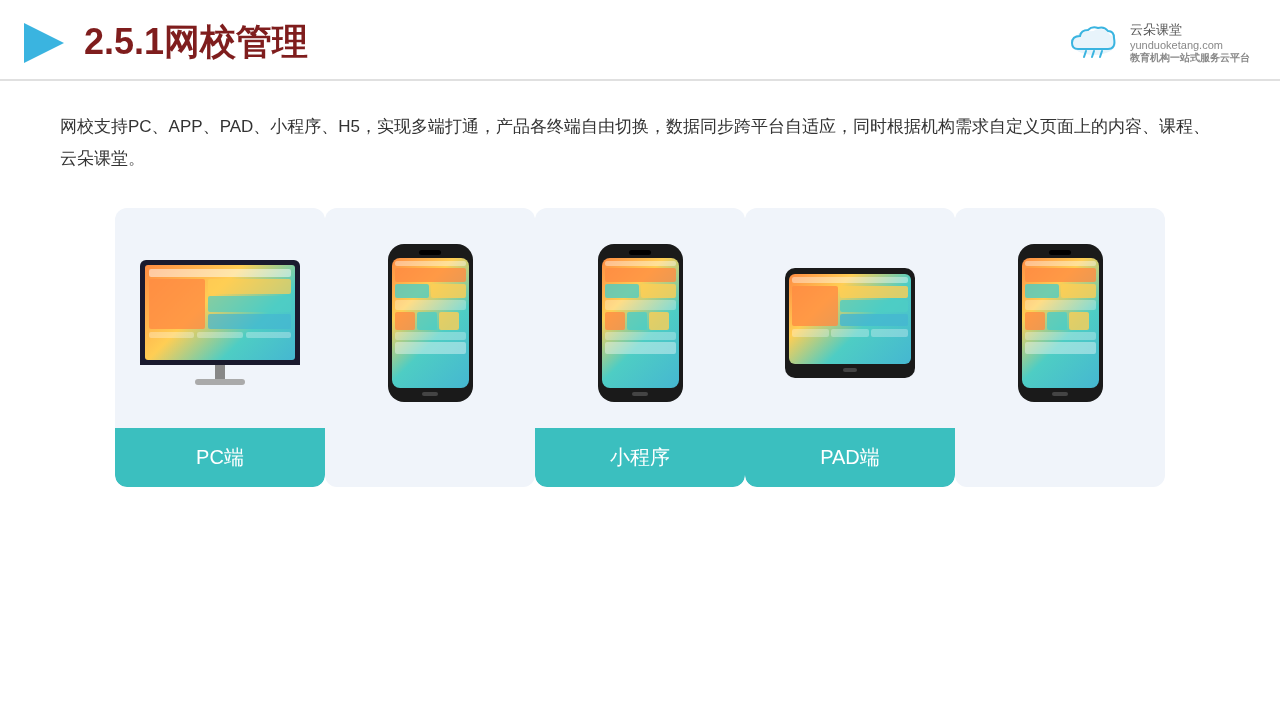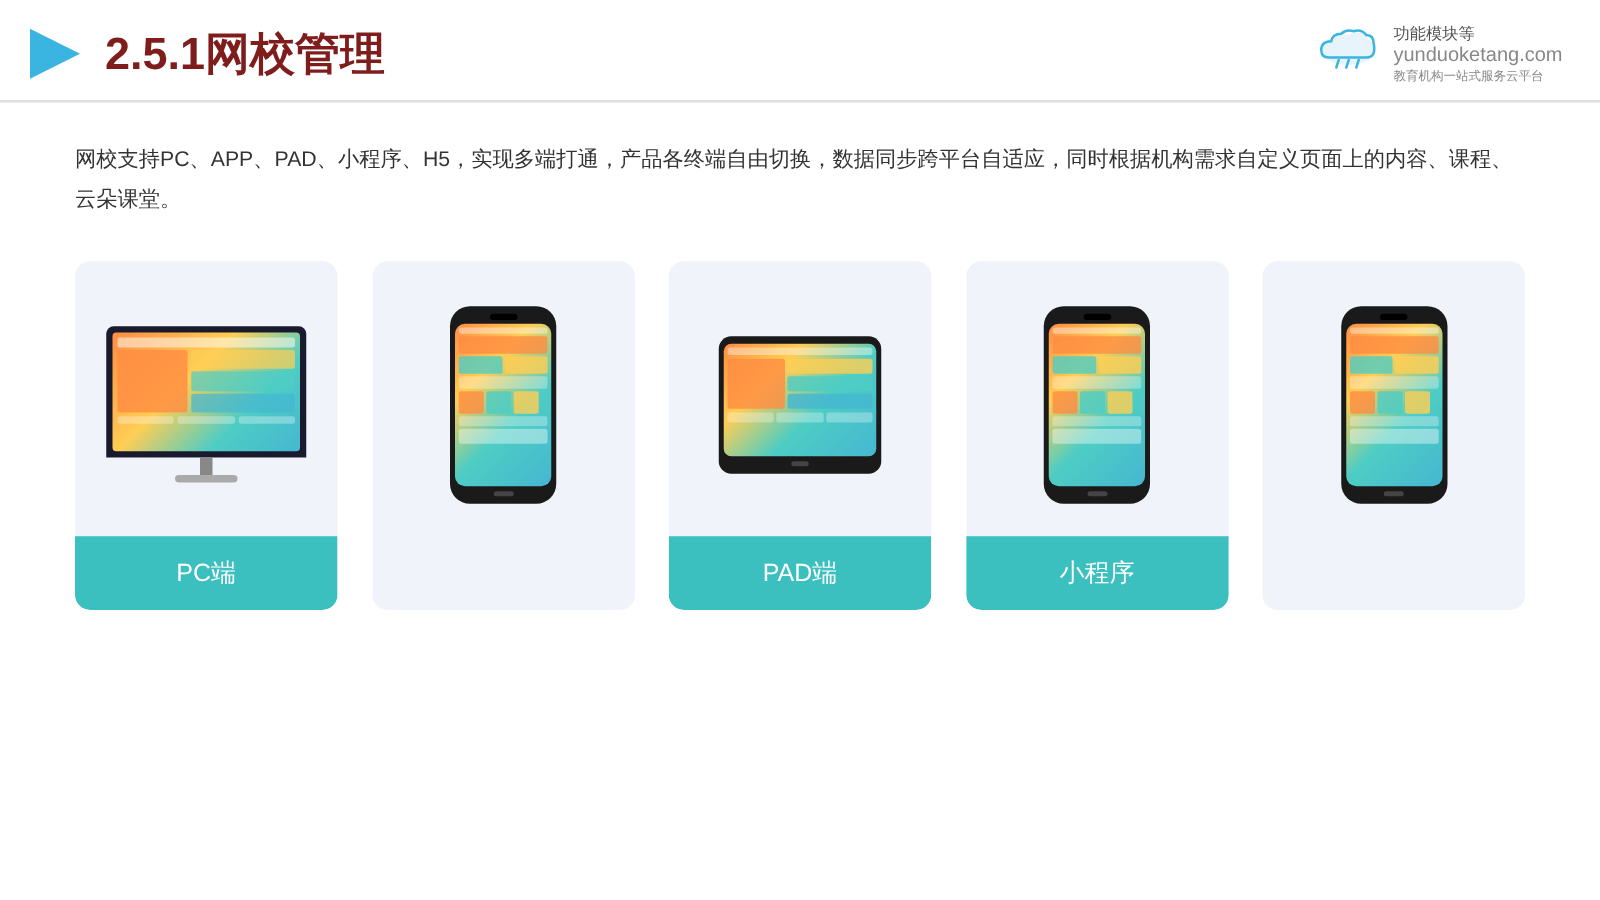--- a/index.html
+++ b/index.html
@@ -42,22 +42,21 @@
     .description {
       font-size: 17px;
       color: #333;
       line-height: 1.9;
       margin-bottom: 32px;
     }
 
     
     .cards-row {
       display: flex;
-      gap: 18px;
-      justify-content: space-between;
+      justify-content: center;
     }
     .card {
       background: #f0f4fa;
       border-radius: 12px;
       width: 210px;
       display: flex;
       flex-direction: column;
       align-items: center;
       overflow: hidden;
       flex-shrink: 0;
@@ -226,26 +225,27 @@
       flex-direction: column;
       font-size: 10px;
       color: #666;
     }
     .logo-brand {
       font-size: 13px;
       color: #555;
       font-weight: 500;
     }
     .logo-url {
-      font-size: 16px;
+      font-size: 11px;
       color: #888;
     }
     .logo-tagline {
       font-size: 10px;
       color: #888;
+      font-weight: bold;
     }
   </style>
 </head>
 <body>
 
 <div class="header">
   <div class="header-left">
 
     <svg class="play-icon" viewBox="0 0 48 48" fill="none" xmlns="http://www.w3.org/2000/svg">
       <polygon points="4,4 44,24 4,44" fill="#3ab4e0"></polygon>
@@ -260,21 +260,21 @@
       <ellipse cx="20" cy="18" rx="10" ry="8" fill="#e8f4fb"></ellipse>
       <ellipse cx="34" cy="16" rx="10" ry="8" fill="#e8f4fb"></ellipse>
 
       <path d="M12 28 Q6 28 6 22 Q6 15 14 15 Q15 9 22 9 Q26 5 32 7 Q38 5 42 10 Q48 10 48 17 Q50 28 42 28 Z" fill="none" stroke="#3ab4e0" stroke-width="2"></path>
 
       <line x1="20" y1="30" x2="18" y2="36" stroke="#3ab4e0" stroke-width="2" stroke-linecap="round"></line>
       <line x1="28" y1="30" x2="26" y2="36" stroke="#3ab4e0" stroke-width="2" stroke-linecap="round"></line>
       <line x1="36" y1="30" x2="34" y2="36" stroke="#3ab4e0" stroke-width="2" stroke-linecap="round"></line>
     </svg>
     <div class="logo-text-group">
-      <span class="logo-brand">功能模块等</span>
+      <span class="logo-brand">云朵课堂</span>
       <span class="logo-url">yunduoketang.com</span>
       <span class="logo-tagline">教育机构一站式服务云平台</span>
     </div>
   </div>
 </div>
 
 <div class="content">
   <p class="description">网校支持PC、APP、PAD、小程序、H5，实现多端打通，产品各终端自由切换，数据同步跨平台自适应，同时根据机构需求自定义页面上的内容、课程、云朵课堂。</p>
 
   <div class="cards-row">
@@ -335,20 +335,58 @@
                 </div>
                 <div class="phone-screen-row">
                   <div class="phone-screen-block" style="background:rgba(255,255,255,0.4);height:12px;"></div>
                 </div>
               </div>
             </div>
             <div class="phone-home-btn"></div>
           </div>
         </div>
       </div>
+    </div>
+
+    <div class="card">
+      <div class="card-image-area">
+        <div class="phone">
+          <div class="phone-body">
+            <div class="phone-notch"></div>
+            <div class="phone-screen">
+              <div class="phone-screen-content">
+                <div class="phone-screen-bar"></div>
+                <div class="phone-screen-row">
+                  <div class="phone-screen-block orange"></div>
+                </div>
+                <div class="phone-screen-row">
+                  <div class="phone-screen-block teal" style="flex:0.5;"></div>
+                  <div class="phone-screen-block yellow" style="flex:0.5;"></div>
+                </div>
+                <div class="phone-screen-row">
+                  <div class="phone-screen-block" style="background:rgba(255,255,255,0.3);height:10px;"></div>
+                </div>
+                <div class="phone-screen-row">
+                  <div class="phone-screen-block orange" style="flex:0.3;height:18px;"></div>
+                  <div class="phone-screen-block teal" style="flex:0.3;height:18px;"></div>
+                  <div class="phone-screen-block yellow" style="flex:0.3;height:18px;"></div>
+                </div>
+                <div class="phone-screen-row">
+                  <div class="phone-screen-block" style="background:rgba(255,255,255,0.3);height:8px;"></div>
+                </div>
+                <div class="phone-screen-row">
+                  <div class="phone-screen-block" style="background:rgba(255,255,255,0.4);height:12px;"></div>
+                </div>
+              </div>
+            </div>
+            <div class="phone-home-btn"></div>
+          </div>
+        </div>
+      </div>
+      <div class="card-label">小程序</div>
     </div>
 
     <div class="card">
       <div class="card-image-area">
         <div>
           <div class="tablet-body">
             <div class="tablet-screen">
               <div style="padding:3px;">
                 <div style="height:6px;background:rgba(255,255,255,0.4);border-radius:2px;margin-bottom:3px;"></div>
                 <div style="display:flex;gap:2px;margin-bottom:3px;">
@@ -401,54 +439,16 @@
                 </div>
                 <div class="phone-screen-row">
                   <div class="phone-screen-block" style="background:rgba(255,255,255,0.4);height:12px;"></div>
                 </div>
               </div>
             </div>
             <div class="phone-home-btn"></div>
           </div>
         </div>
       </div>
-      <div class="card-label">小程序</div>
-    </div>
-
-    <div class="card">
-      <div class="card-image-area">
-        <div class="phone">
-          <div class="phone-body">
-            <div class="phone-notch"></div>
-            <div class="phone-screen">
-              <div class="phone-screen-content">
-                <div class="phone-screen-bar"></div>
-                <div class="phone-screen-row">
-                  <div class="phone-screen-block orange"></div>
-                </div>
-                <div class="phone-screen-row">
-                  <div class="phone-screen-block teal" style="flex:0.5;"></div>
-                  <div class="phone-screen-block yellow" style="flex:0.5;"></div>
-                </div>
-                <div class="phone-screen-row">
-                  <div class="phone-screen-block" style="background:rgba(255,255,255,0.3);height:10px;"></div>
-                </div>
-                <div class="phone-screen-row">
-                  <div class="phone-screen-block orange" style="flex:0.3;height:18px;"></div>
-                  <div class="phone-screen-block teal" style="flex:0.3;height:18px;"></div>
-                  <div class="phone-screen-block yellow" style="flex:0.3;height:18px;"></div>
-                </div>
-                <div class="phone-screen-row">
-                  <div class="phone-screen-block" style="background:rgba(255,255,255,0.3);height:8px;"></div>
-                </div>
-                <div class="phone-screen-row">
-                  <div class="phone-screen-block" style="background:rgba(255,255,255,0.4);height:12px;"></div>
-                </div>
-              </div>
-            </div>
-            <div class="phone-home-btn"></div>
-          </div>
-        </div>
-      </div>
     </div>
 
   </div>
 </div>
 
 </body></html>

